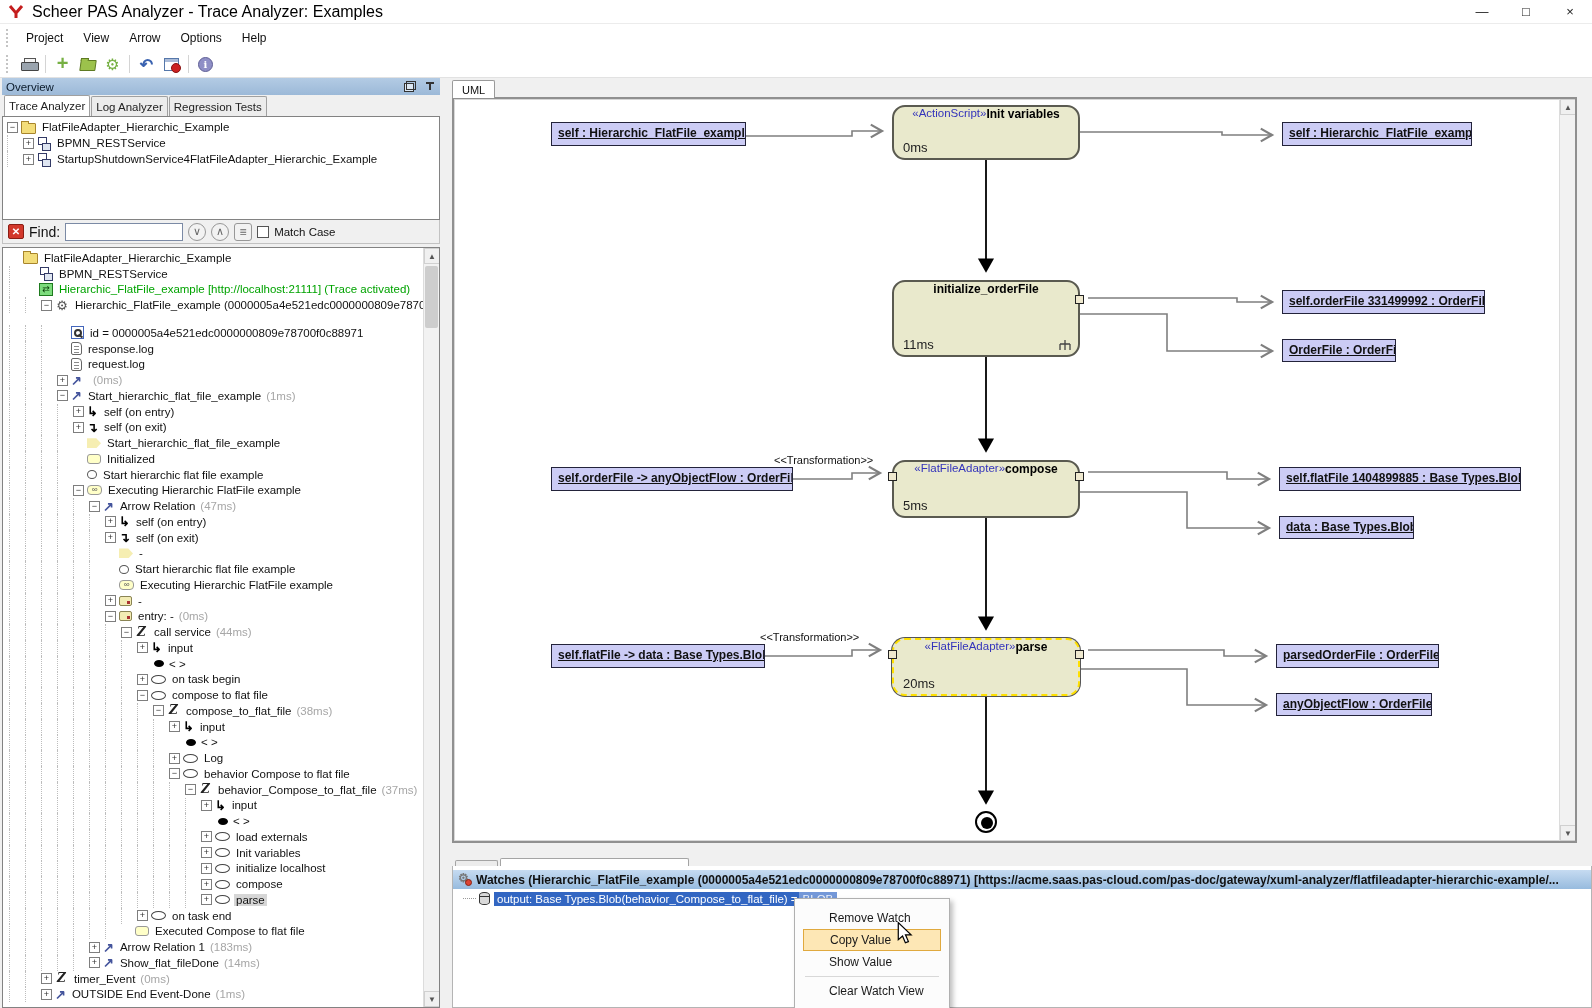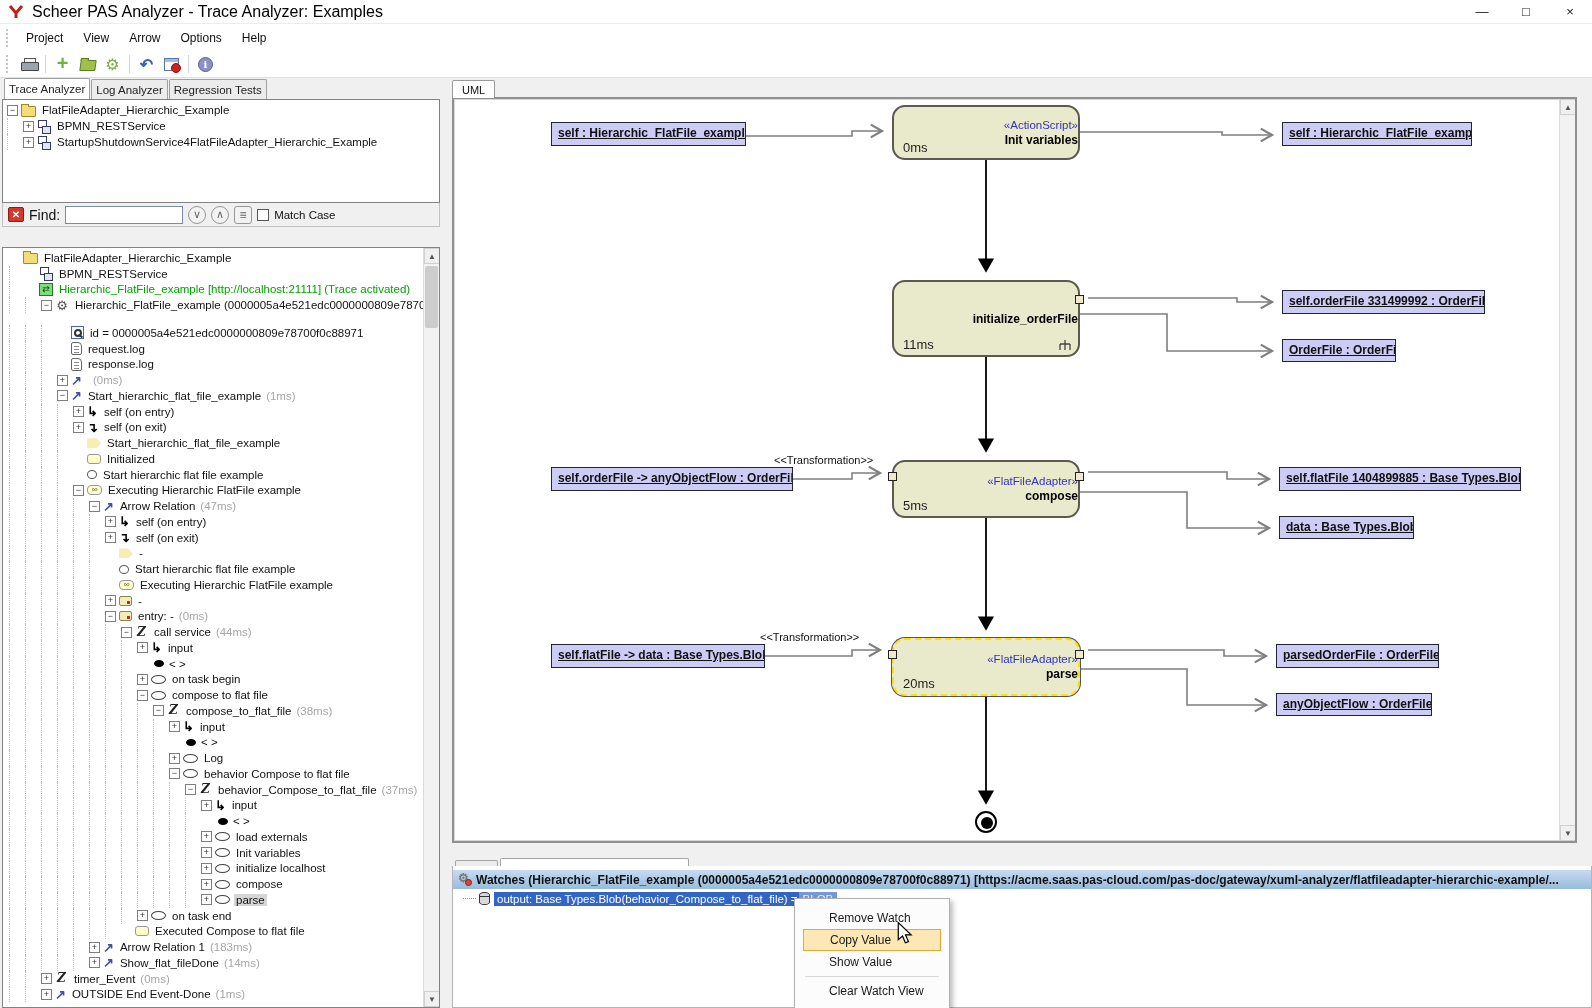--- a/index.html
+++ b/index.html
@@ -98,21 +98,21 @@
   .ic-scroll::after{content:"";position:absolute;right:1px;bottom:1px;width:3px;height:3px;background:#aa3333}
   .ic-call{width:13px;text-align:center;font-family:"DejaVu Serif",serif;font-style:italic;font-weight:bold;font-size:12px;line-height:13px;color:#222}
   .ic-call::before{content:"Z"}
   .ic-dot{width:7px;height:7px;background:#000;border-radius:50%;margin:0 3px}
   .ic-oval{width:15px;height:9px;border:1px solid #444;border-radius:50%;background:#fff}
 
   
   #umltab{position:absolute;left:452px;top:80px;height:18px;padding:0 9px;background:#fff;border:1px solid #9a9a9a;border-bottom:none;border-radius:2px 2px 0 0;font-size:11px;display:flex;align-items:center;z-index:3}
   #canvas{position:absolute;left:452px;top:97px;width:1125px;height:746px;background:#fff;border:2px solid #909090;box-shadow:inset 0 0 0 1px #d8d8d8;overflow:hidden}
   #canvas svg#wires{position:absolute;left:0;top:0}
-  .unode{position:absolute;background:#e9e9cc;border:2px solid #5a5a50;border-radius:13px;display:flex;flex-direction:column;align-items:flex-end;justify-content:center;font-size:12px}
+  .unode{position:absolute;background:#e9e9cc;border:2px solid #5a5a50;border-radius:13px;display:flex;flex-direction:row;align-items:flex-start;justify-content:center;font-size:12px}
   .unode.nsel{border:2px dashed #ffe000;box-shadow:0 0 0 1px #555}
   .stereo{color:#3333bb;font-size:11.5px;margin-bottom:2px}
   .nname{font-weight:bold;color:#000}
   .ntime{position:absolute;left:9px;bottom:3px;font-size:13px;color:#222}
   .pin{position:absolute;width:9px;height:9px;background:#efe9cf;border:1px solid #222}
   .pin-left{left:-6px;top:10px}
   .pin-right{right:-6px;top:10px}
   .pin-right-top{right:-6px;top:13px}
   .rake{position:absolute;right:6px;bottom:4px}
   .uobj{position:absolute;background:#ccccf5;border:1px solid #23233a;font-weight:bold;font-size:12px;padding:3px 0 0 6px;white-space:nowrap;overflow:hidden}
@@ -193,20 +193,26 @@
     <span class="tbtn">
       <span class="ic-tool-trace-window"></span>
     </span>
     <span class="tsep"></span>
     <span class="tbtn">
       <span class="ic-tool-info"></span>
     </span>
   </div>
 
 <div id="left">
+  <div id="ohead">
+    <span>Overview</span>
+    <span class="sp"></span>
+    <span class="oh-ic oh-restore"></span>
+    <span class="oh-ic oh-pin"></span>
+  </div>
   <div id="otabs">
       <span class="otab active">Trace Analyzer</span>
       <span class="otab">Log Analyzer</span>
       <span class="otab">Regression Tests</span>
     </div>
   <div id="ptreebox">
       <div class="trow" style="height: 16px;">
         <span class="exp">−</span>
         <span class="tic ic-folder"></span>
         <span class="tlabel">FlatFileAdapter_Hierarchic_Example</span>
@@ -267,29 +273,29 @@
           <span class="spc"></span>
           <span class="tic ic-key"></span>
           <span class="tlabel">id = 0000005a4e521edc0000000809e78700f0c88971</span>
         </div>
         <div class="trow" style="height: 15.75px;">
           <span class="guide"></span>
           <span class="guide"></span>
           <span class="guide"></span>
           <span class="spc"></span>
           <span class="tic ic-log"></span>
+          <span class="tlabel">response.log</span>
+        </div>
+        <div class="trow" style="height: 15.75px;">
+          <span class="guide"></span>
+          <span class="guide"></span>
+          <span class="guide"></span>
+          <span class="spc"></span>
+          <span class="tic ic-log"></span>
           <span class="tlabel">request.log</span>
-        </div>
-        <div class="trow" style="height: 15.75px;">
-          <span class="guide"></span>
-          <span class="guide"></span>
-          <span class="guide"></span>
-          <span class="spc"></span>
-          <span class="tic ic-log"></span>
-          <span class="tlabel">response.log</span>
         </div>
         <div class="trow" style="height: 15.75px;">
           <span class="guide"></span>
           <span class="guide"></span>
           <span class="guide"></span>
           <span class="exp">+</span>
           <span class="tic ic-arrow"></span>
           <span class="tlabel"></span>
           <span class="ttime">(0ms)</span>
         </div>

